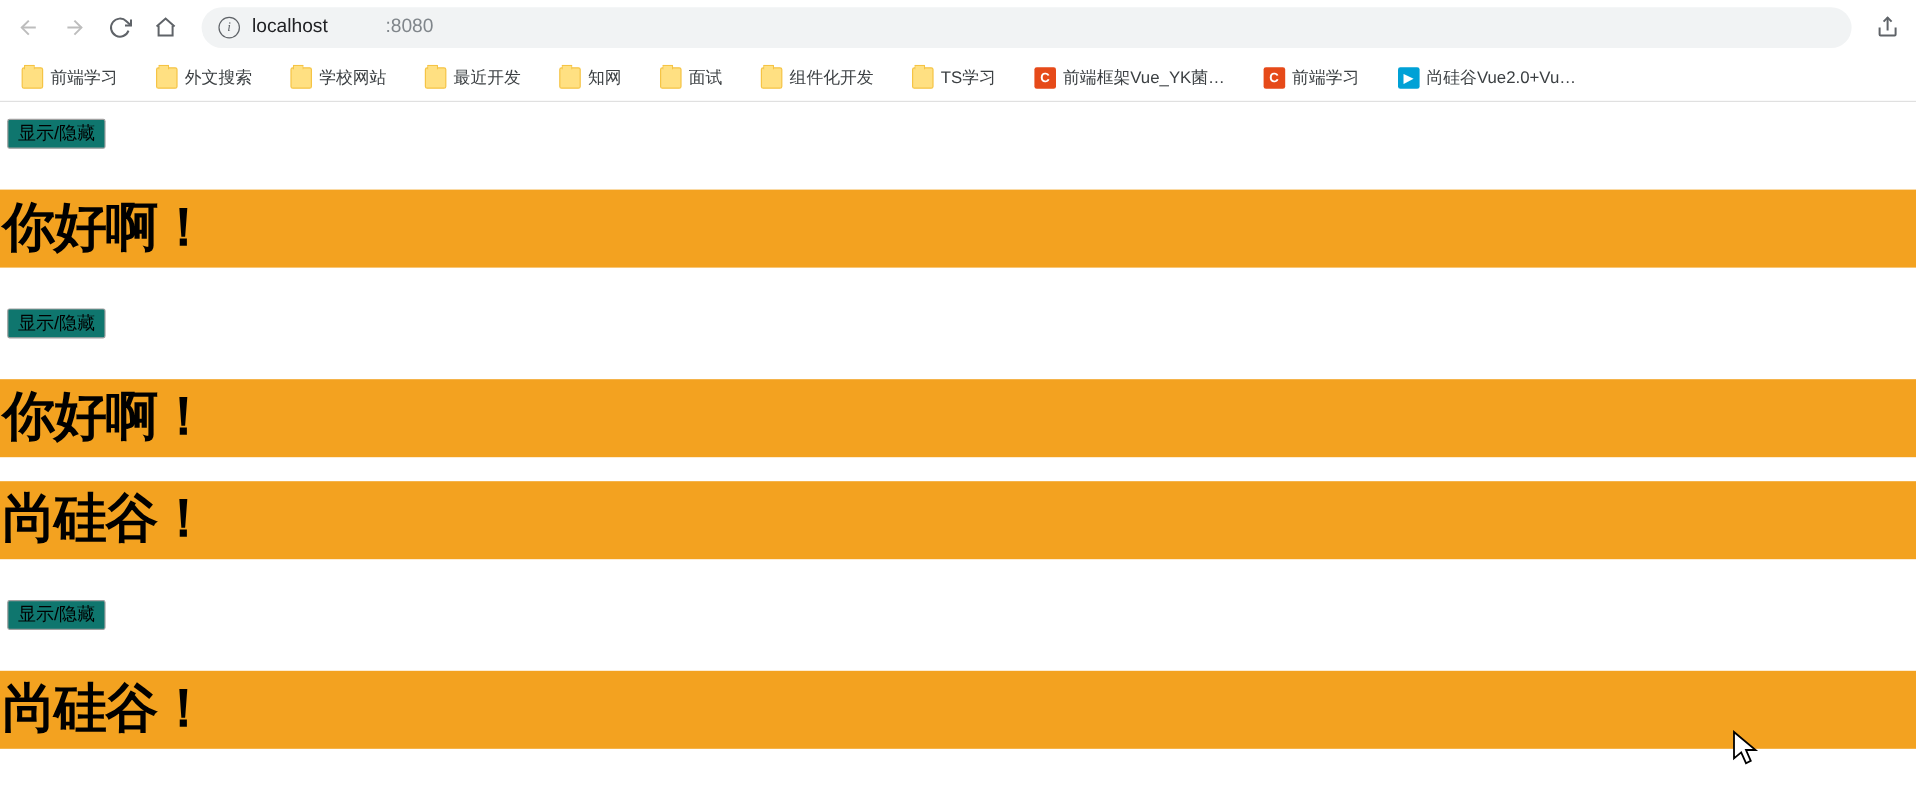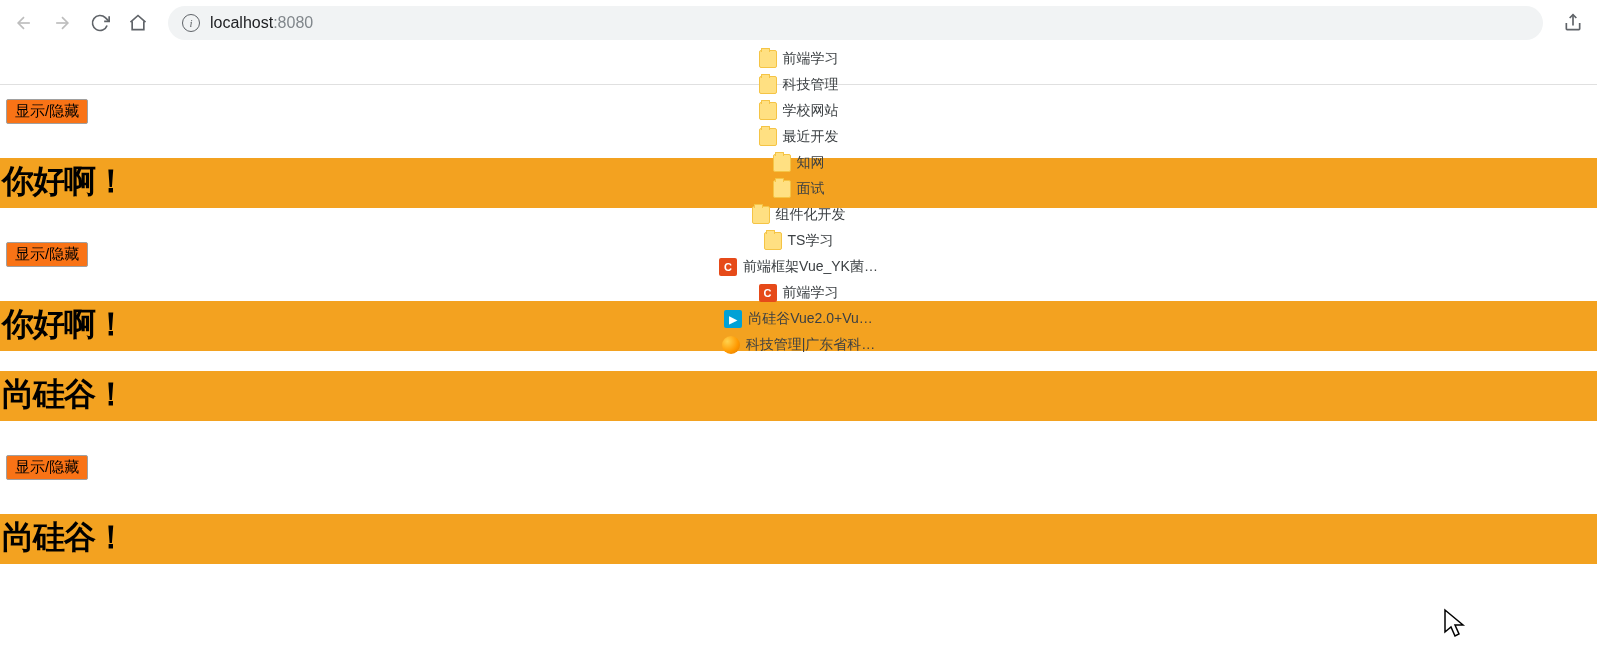--- a/index.html
+++ b/index.html
@@ -54,39 +54,38 @@
       border: 1.5px solid #5f6368;
       border-radius: 50%;
       display: flex;
       align-items: center;
       justify-content: center;
       font-size: 11px;
       color: #5f6368;
       font-style: italic;
       font-family: Georgia, serif;
     }
-    .address-text .port { color: #80868b; }
+    .address-text .port { color: #80868b; padding-left: 48px; }
     .share-icon {
       width: 32px;
       height: 32px;
       display: flex;
       align-items: center;
       justify-content: center;
       color: #5f6368;
     }
     
     .bookmarks-row {
       display: flex;
       align-items: center;
       height: 38px;
       padding: 0 8px;
-      gap: 0;
+      gap: 12px;
       font-size: 14px;
       color: #3c4043;
-      flex-direction: column;
     }
     .bookmark {
       display: flex;
       align-items: center;
       gap: 6px;
       padding: 4px 10px;
       border-radius: 4px;
       white-space: nowrap;
     }
     .bm-icon {
@@ -131,30 +130,30 @@
       border-radius: 50%;
     }
     
     .page-content {
       padding: 0;
     }
     .toggle-btn {
       margin: 14px 6px 14px 6px;
       font-size: 15px;
       padding: 2px 8px;
-      background: #f97316;
+      background: #0f766e;
       border: 1px solid #a0a0a0;
       border-radius: 2px;
       cursor: pointer;
       font-family: inherit;
     }
     h1.banner {
       background: #f3a220;
       color: #000;
-      font-size: 32px;
+      font-size: 44px;
       font-weight: 900;
       padding: 2px 0 4px 2px;
       margin: 20px 0;
       font-family: Liberation Mono, monospace;
       letter-spacing: -1px;
     }
     
     .cursor {
       position: absolute;
       left: 1443px;
@@ -203,21 +202,21 @@
         </svg>
     </div>
   </div>
   <div class="bookmarks-row" id="bookmarks-row">
       <div class="bookmark">
         <span class="bm-icon bm-folder"></span>
         <span>前端学习</span>
       </div>
       <div class="bookmark">
         <span class="bm-icon bm-folder"></span>
-        <span>科技管理</span>
+        <span>外文搜索</span>
       </div>
       <div class="bookmark">
         <span class="bm-icon bm-folder"></span>
         <span>学校网站</span>
       </div>
       <div class="bookmark">
         <span class="bm-icon bm-folder"></span>
         <span>最近开发</span>
       </div>
       <div class="bookmark">
@@ -240,24 +239,20 @@
         <span class="bm-icon bm-c">C</span>
         <span>前端框架Vue_YK菌…</span>
       </div>
       <div class="bookmark">
         <span class="bm-icon bm-c">C</span>
         <span>前端学习</span>
       </div>
       <div class="bookmark">
         <span class="bm-icon bm-bili">▶</span>
         <span>尚硅谷Vue2.0+Vu…</span>
-      </div>
-      <div class="bookmark">
-        <span class="bm-icon bm-globe"></span>
-        <span>科技管理|广东省科…</span>
       </div>
     </div>
 </div>
 
 <div class="page-content">
   <button class="toggle-btn">显示/隐藏</button>
   <h1 class="banner">你好啊！</h1>
 
   <button class="toggle-btn">显示/隐藏</button>
   <h1 class="banner">你好啊！</h1>

